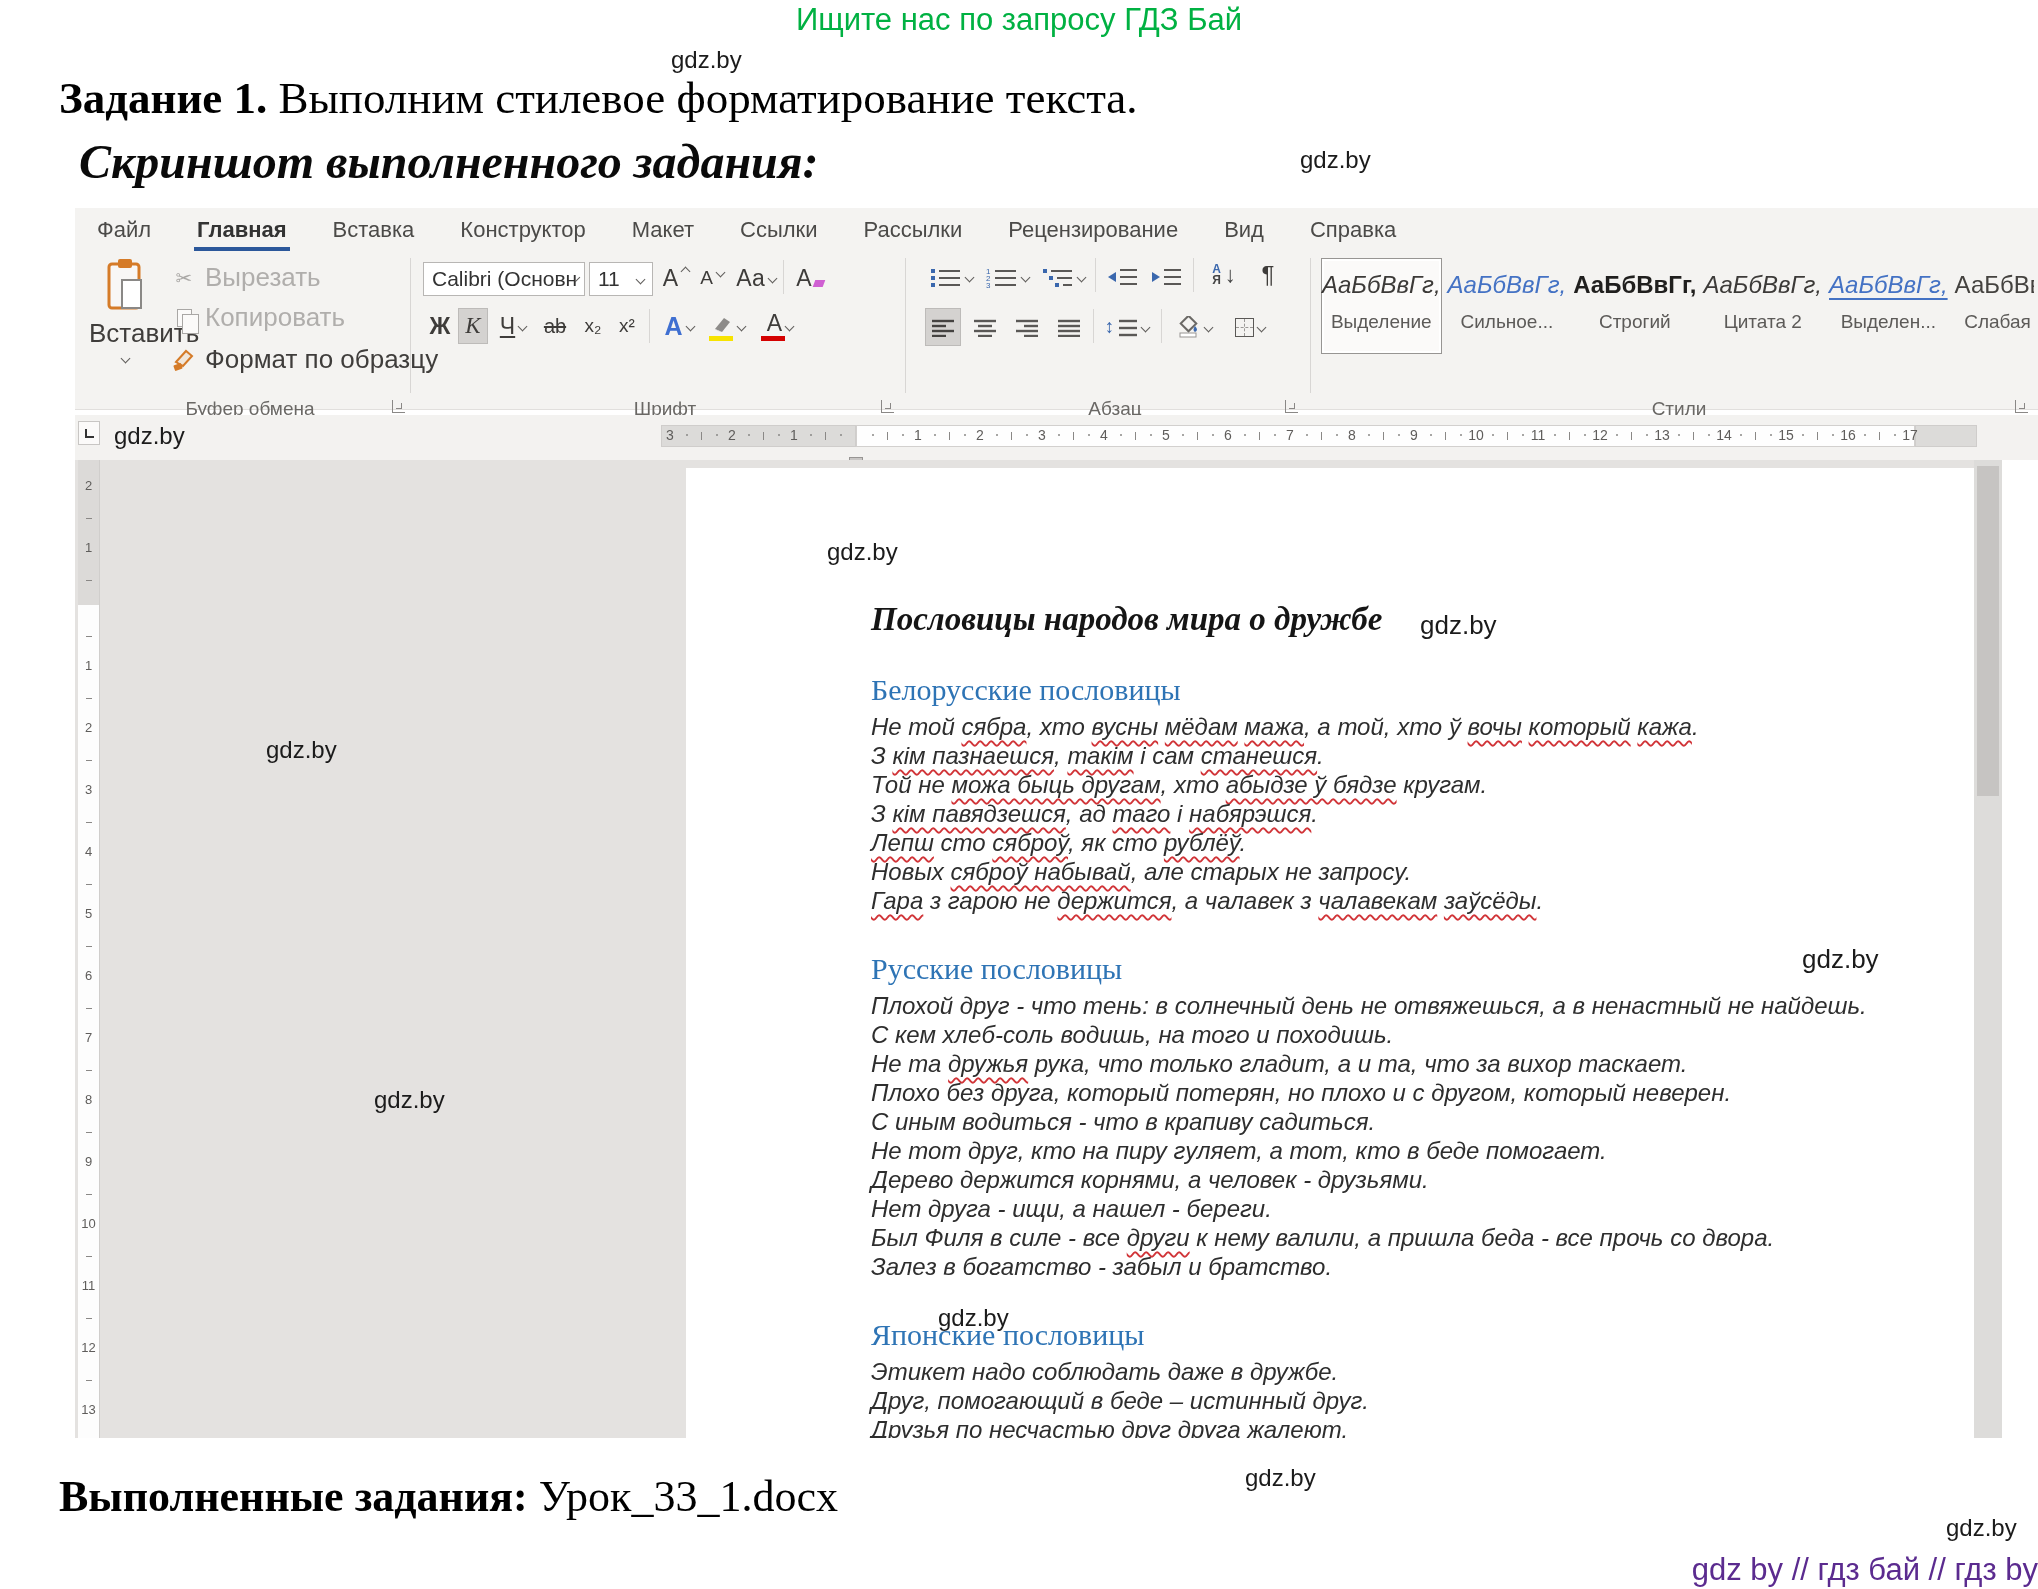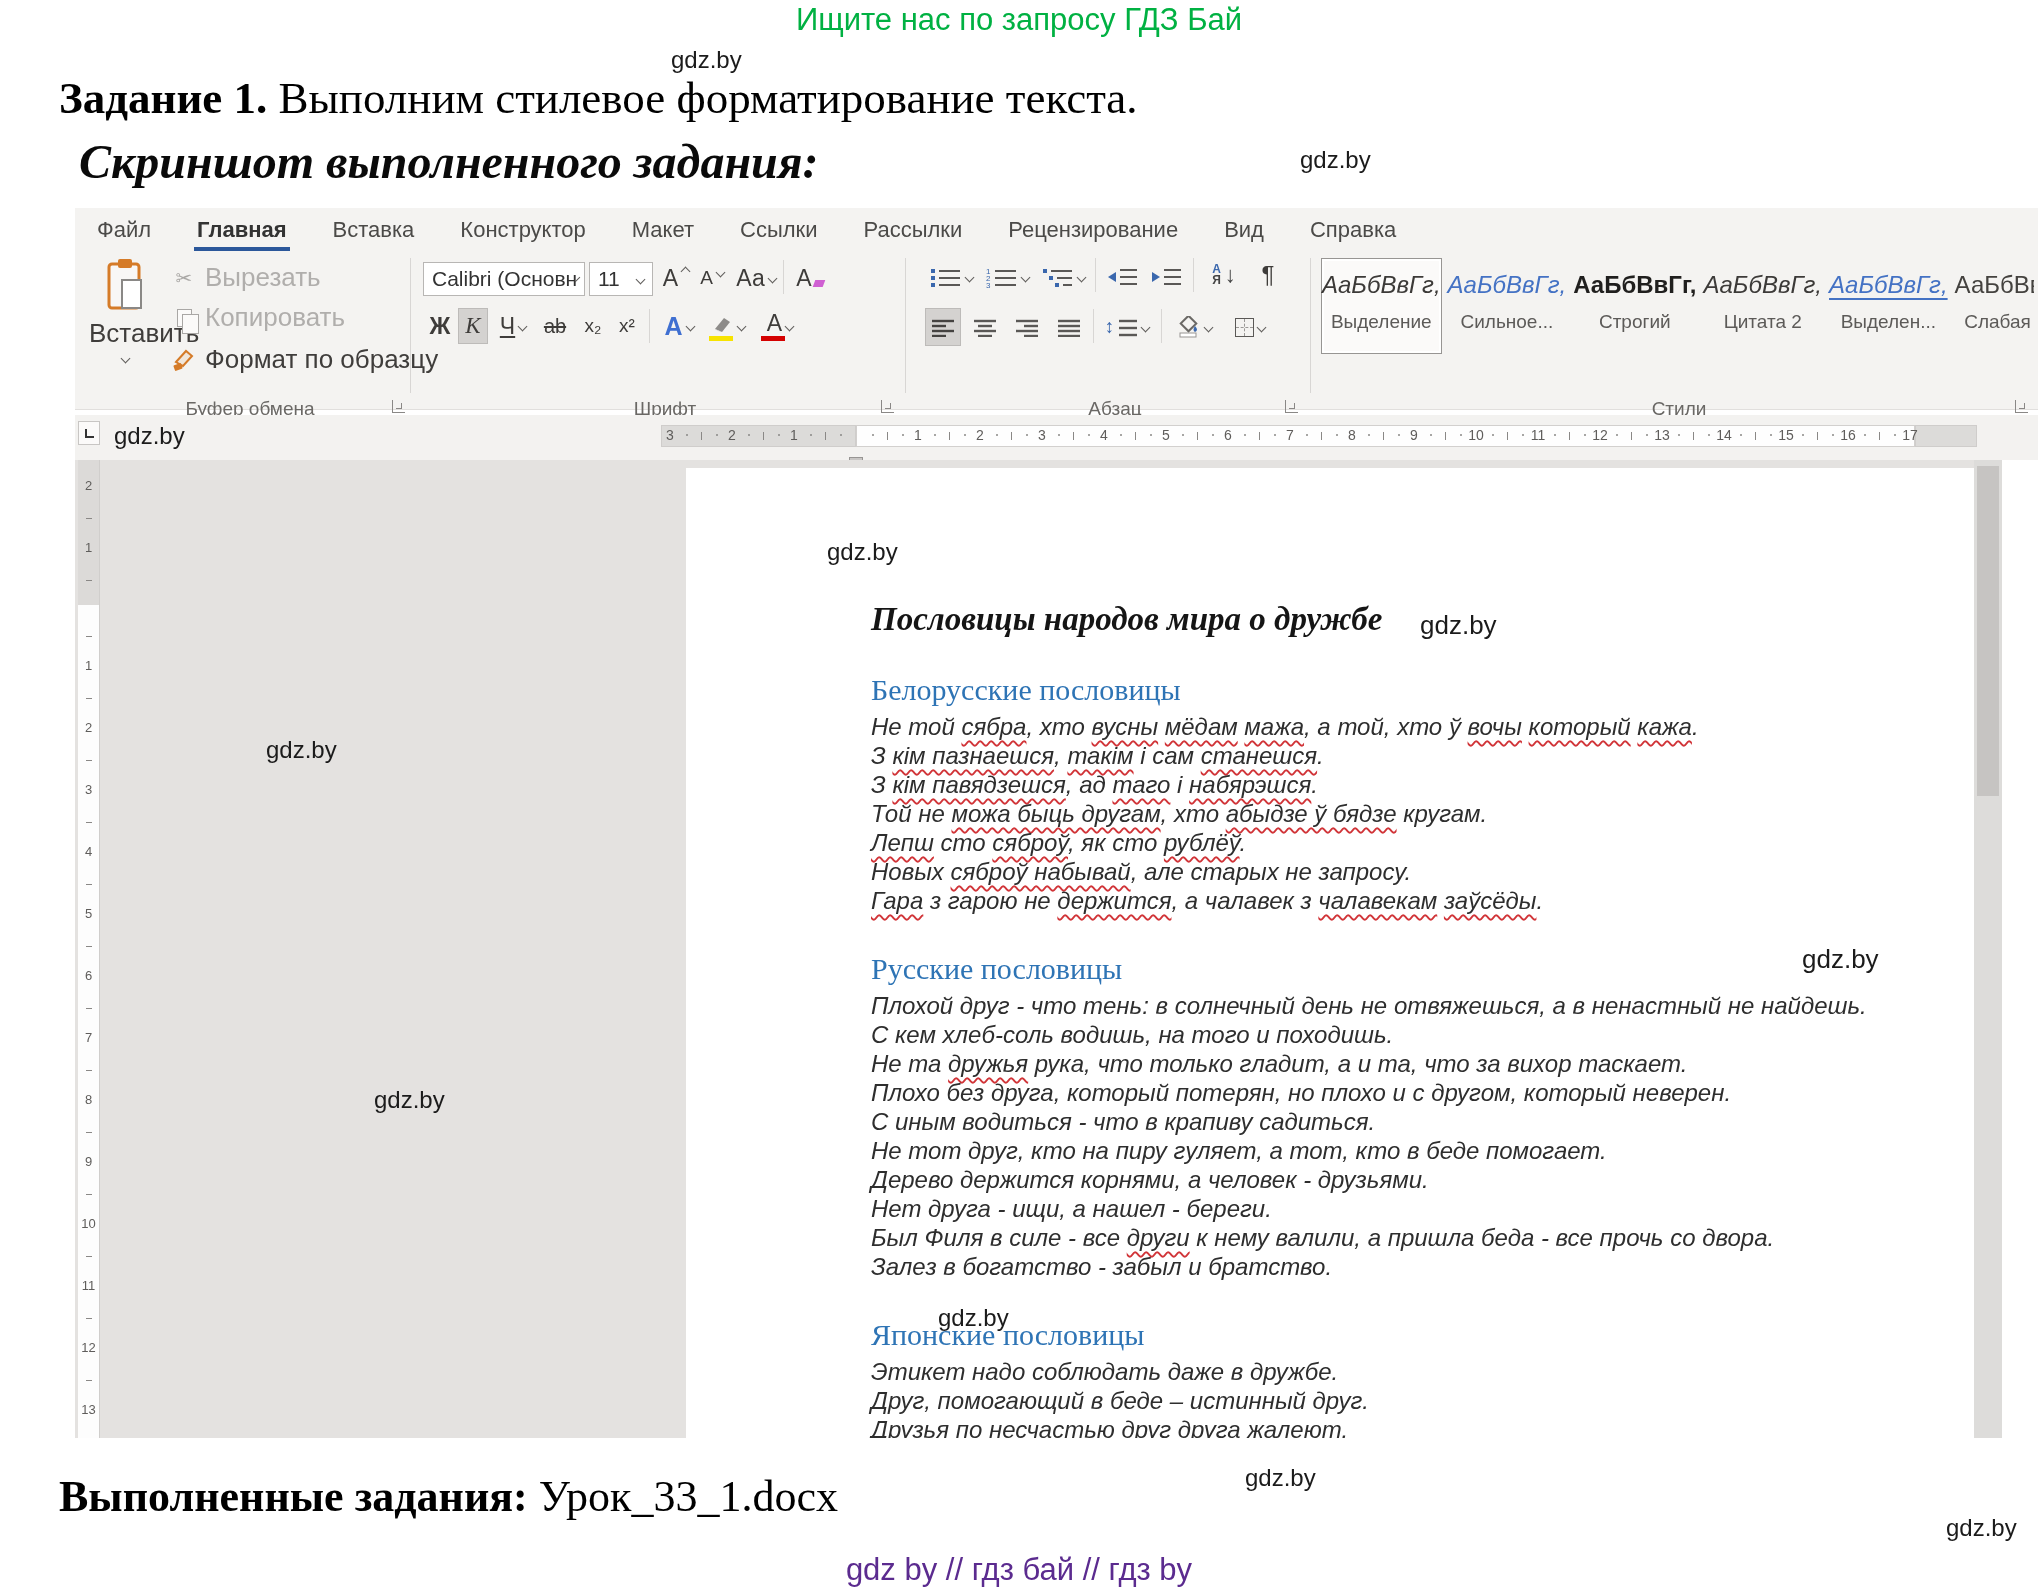--- a/index.html
+++ b/index.html
@@ -13,21 +13,21 @@
   
   .wm{position:absolute;font:24px "Liberation Sans",sans-serif;color:#1b1b1b;white-space:nowrap;}
   .wm.md{font-size:26px;}
   .wm.lg{font-size:27px;font-weight:600;}
   #promo-top{position:absolute;left:0;top:2px;width:100%;text-align:center;font-size:31px;color:var(--green);}
   #task-line{position:absolute;left:59px;top:72px;font:400 45px "Liberation Serif",serif;color:#000;white-space:nowrap;}
   #task-line .b{font-weight:700;}
   #subtitle{position:absolute;left:79px;top:134px;font:700 italic 48px "Liberation Serif",serif;color:#0a0a0a;}
   #done-line{position:absolute;left:59px;top:1471px;font:400 44px "Liberation Serif",serif;color:#000;white-space:nowrap;}
   #done-line .b{font-weight:700;}
-  #promo-bottom{position:absolute;left:0;top:1552px;width:100%;text-align:center;font-size:31px;color:var(--purple);}
+  #promo-bottom{position:absolute;left:0;top:1552px;width:100%;text-align:right;font-size:31px;color:var(--purple);}
 
   
   #ribbon{position:absolute;left:75px;top:208px;right:0;height:202px;background:#f4f3f1;border-bottom:1px solid #e1dfdd;}
   #tab-row{display:flex;align-items:stretch;height:44px;padding-left:22px;gap:46px;}
   .tab{display:flex;align-items:center;font-size:22px;color:#4b4a48;position:relative;cursor:default;}
   .tab.active{font-weight:700;color:#333;}
   .tab.active::after{content:"";position:absolute;left:-3px;right:-3px;bottom:1px;height:4px;background:var(--accent);}
   #rbody{position:absolute;top:44px;left:0;right:0;bottom:0;}
   .vdiv{position:absolute;top:6px;bottom:16px;width:1px;background:#d8d6d4;}
   .sdiv{position:absolute;width:1px;height:34px;background:#d8d6d4;}
@@ -505,22 +505,22 @@
     <div id="right-sliver"></div>
     <div id="scrollbar">
         <div class="thumb"></div>
       </div>
     <div id="doc-flow">
       <div id="doc-title">Пословицы народов мира о дружбе</div>
       <div id="doc-sections">
           <div class="dhead">Белорусские пословицы</div>
           <div class="pline"><span>Не той </span><span class="wavy">сябра</span><span>, хто </span><span class="wavy">вусны</span><span> </span><span class="wavy">мёдам</span><span> </span><span class="wavy">мажа</span><span>, а той, хто ў </span><span class="wavy">вочы</span><span> </span><span class="wavy">который</span><span> </span><span class="wavy">кажа</span><span>.</span></div>
           <div class="pline"><span>З </span><span class="wavy">кім пазнаешся</span><span>, </span><span class="wavy">такім</span><span> і сам </span><span class="wavy">станешся</span><span>.</span></div>
+          <div class="pline"><span>Той не </span><span class="wavy">можа быць другам</span><span>, хто </span><span class="wavy">абыдзе ў бядзе</span><span> кругам.</span></div>
           <div class="pline"><span>З </span><span class="wavy">кім павядзешся</span><span>, ад </span><span class="wavy">таго</span><span> і </span><span class="wavy">набярэшся</span><span>.</span></div>
-          <div class="pline"><span>Той не </span><span class="wavy">можа быць другам</span><span>, хто </span><span class="wavy">абыдзе ў бядзе</span><span> кругам.</span></div>
           <div class="pline"><span class="wavy">Лепш</span><span> сто </span><span class="wavy">сяброў</span><span>, як сто </span><span class="wavy">рублёў</span><span>.</span></div>
           <div class="pline"><span>Новых </span><span class="wavy">сяброў набывай</span><span>, але старых не запросу.</span></div>
           <div class="pline"><span class="wavy">Гара</span><span> з гарою не </span><span class="wavy">держится</span><span>, а чалавек з </span><span class="wavy">чалавекам</span><span> </span><span class="wavy">заўсёды</span><span>.</span></div>
           <div class="dhead">Русские пословицы</div>
           <div class="pline"><span>Плохой друг - что тень: в солнечный день не отвяжешься, а в ненастный не найдешь.</span></div>
           <div class="pline"><span>С кем хлеб-соль водишь, на того и походишь.</span></div>
           <div class="pline"><span>Не та </span><span class="wavy">дружья</span><span> рука, что только гладит, а и та, что за вихор таскает.</span></div>
           <div class="pline"><span>Плохо без друга, который потерян, но плохо и с другом, который неверен.</span></div>
           <div class="pline"><span>С иным водиться - что в крапиву садиться.</span></div>
           <div class="pline"><span>Не тот друг, кто на пиру гуляет, а тот, кто в беде помогает.</span></div>

